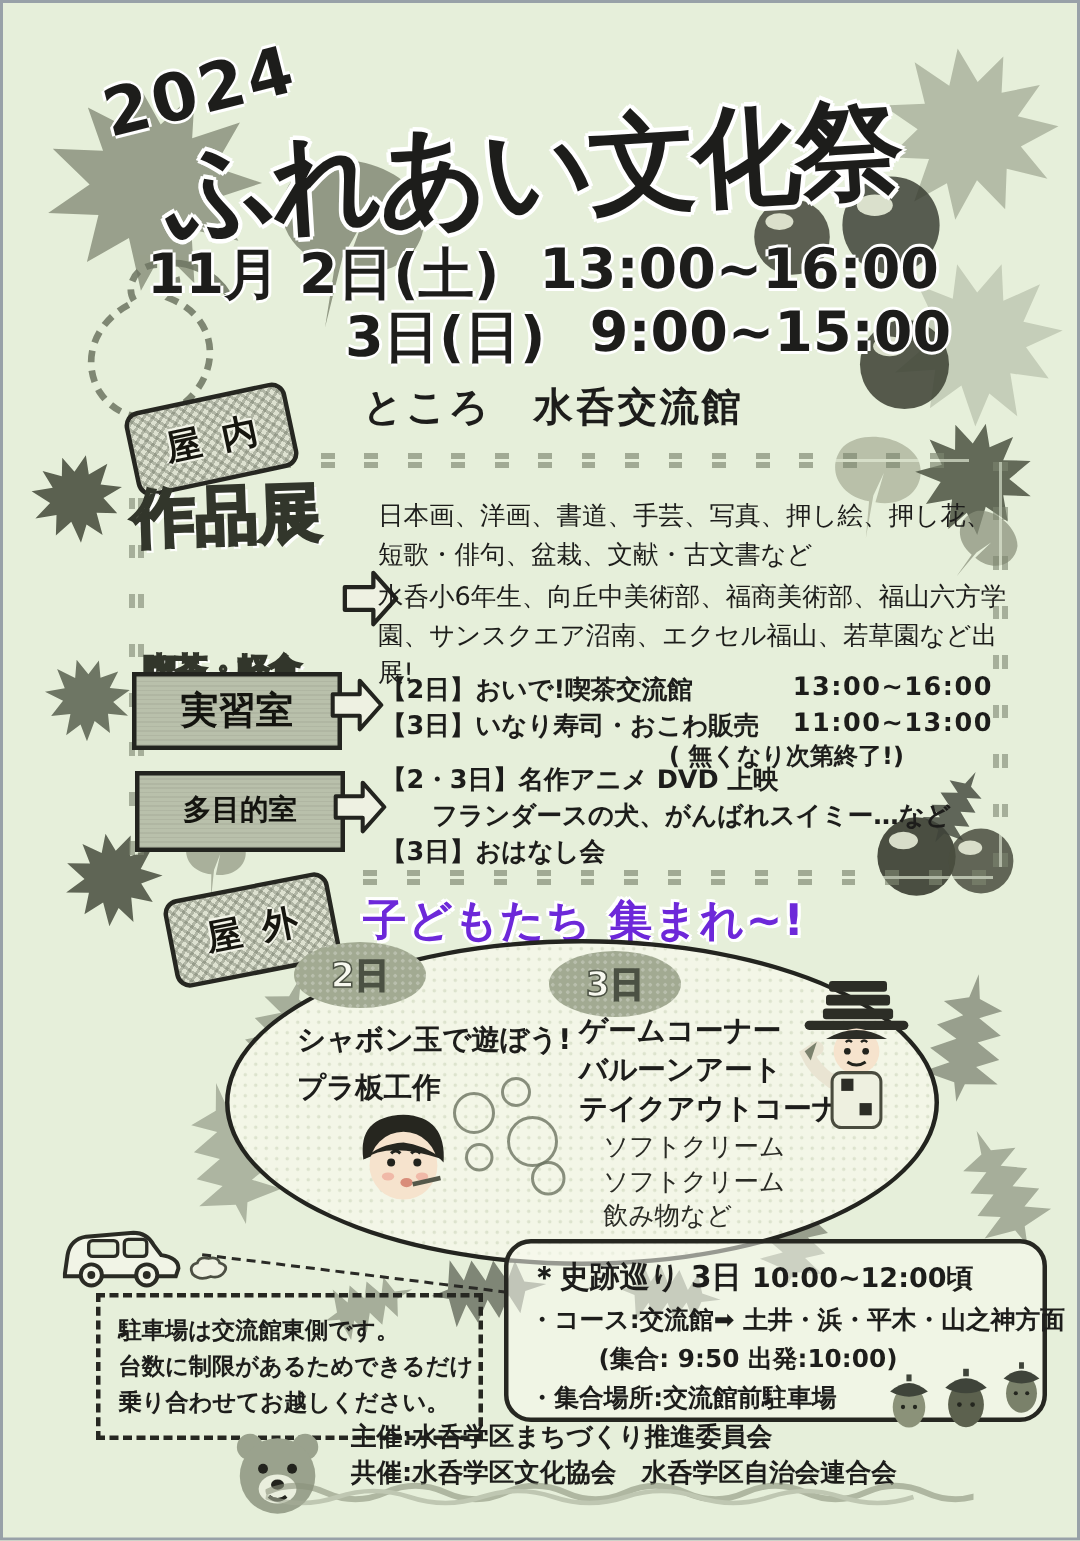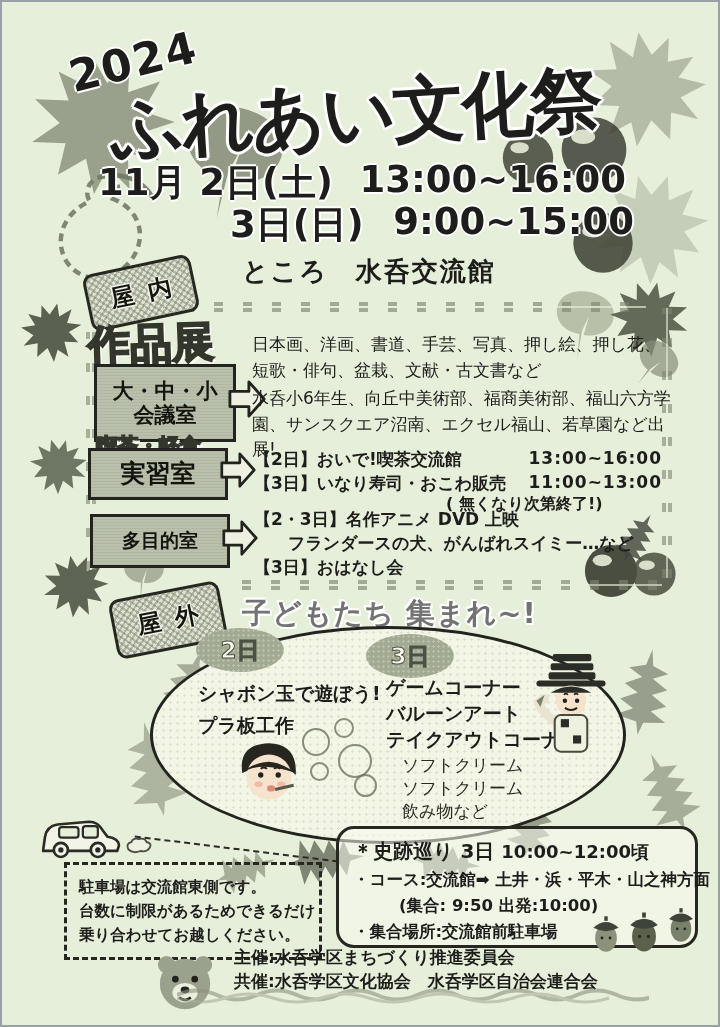--- a/index.html
+++ b/index.html
@@ -33,21 +33,21 @@
        text-shadow:2.5px 2.5px 0 rgba(255,255,255,.9);white-space:nowrap;}
   .room-box{background:
         repeating-linear-gradient(0deg,rgba(0,0,0,.05) 0 1px,transparent 1px 3px),#b9c0ab;
        border:3px solid #23241f;display:flex;flex-direction:column;align-items:center;justify-content:center;
        font-weight:900;color:#14140f;line-height:1.15;}
   .body-text{font-size:17px;line-height:1.5;font-weight:500;}
   .sched{font-size:17px;font-weight:600;display:flex;white-space:nowrap;}
   .sched .t{margin-left:auto;letter-spacing:1px;}
   .note{font-size:16px;font-weight:600;white-space:nowrap;}
   
-  .kids-heading{font-size:29px;font-weight:900;color:#737373;white-space:nowrap;letter-spacing:1px;
+  .kids-heading{font-size:29px;font-weight:900;color:#6d28d9;white-space:nowrap;letter-spacing:1px;
        text-shadow:2px 0 0 #fff,-2px 0 0 #fff,0 2px 0 #fff,0 -2px 0 #fff,2px 2px 0 #fff,-2px -2px 0 #fff;}
   .oval{border:3px solid #23241f;border-radius:50%;
        background-color:#f3f6e7;
        background-image:radial-gradient(rgba(140,160,115,.22) 1px,transparent 1.4px);
        background-size:7px 7px;}
   .day-badge{border-radius:50%;display:flex;align-items:center;justify-content:center;
        font-size:23px;font-weight:900;color:#f7f8ef;-webkit-text-stroke:1px #4b5143;
        background:
         radial-gradient(rgba(255,255,255,.25) 1px,transparent 1.3px),#a2aa92;
        background-size:5px 5px;}
@@ -252,24 +252,20 @@
 
   <div class="abs dash-row" style="left:96px;top:300px;width:548px;"></div>
   <div class="abs dash-col" style="left:84px;top:330px;height:238px;"></div>
   <div class="abs dash-col" style="left:660px;top:306px;height:270px;"></div>
 
   <div class="abs tag" style="left:84px;top:262px;width:104px;height:52px;transform:rotate(-12deg);">
     <span>屋内</span>
   </div>
   <div class="abs gray-emboss" style="left:86px;top:314px;font-size:42px;transform:rotate(-2deg);">作品展</div>
 
-  <div class="abs room-box" style="left:92px;top:362px;width:136px;height:72px;font-size:21px;">
-    <span>大・中・小</span>
-    <span>会議室</span>
-  </div>
   <svg class="abs" style="left:226px;top:376px;width:38px;height:42px;">
       <use href="#sym-arrow"></use>
     </svg>
 
   <div class="abs body-text" style="left:250px;top:330px;width:412px;">日本画、洋画、書道、手芸、写真、押し絵、押し花、短歌・俳句、盆栽、文献・古文書など</div>
   <div class="abs body-text" style="left:250px;top:384px;width:420px;">水呑小6年生、向丘中美術部、福商美術部、福山六方学園、サンスクエア沼南、エクセル福山、若草園など出展!</div>
 
   <div class="abs gray-emboss" style="left:94px;top:430px;font-size:21px;-webkit-text-stroke:1.6px #32362b;">喫茶・軽食</div>
 
   <div class="abs room-box" style="left:86px;top:446px;width:134px;height:46px;font-size:25px;">

